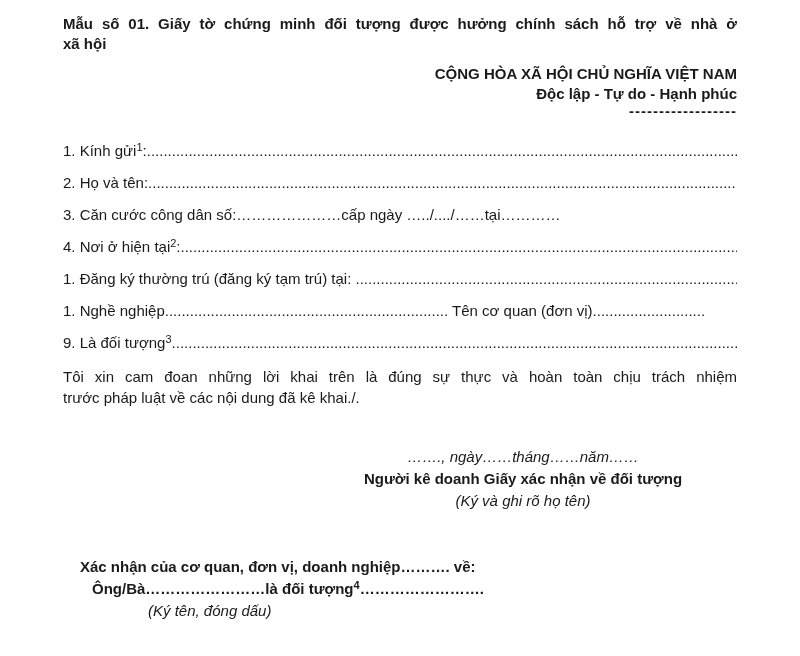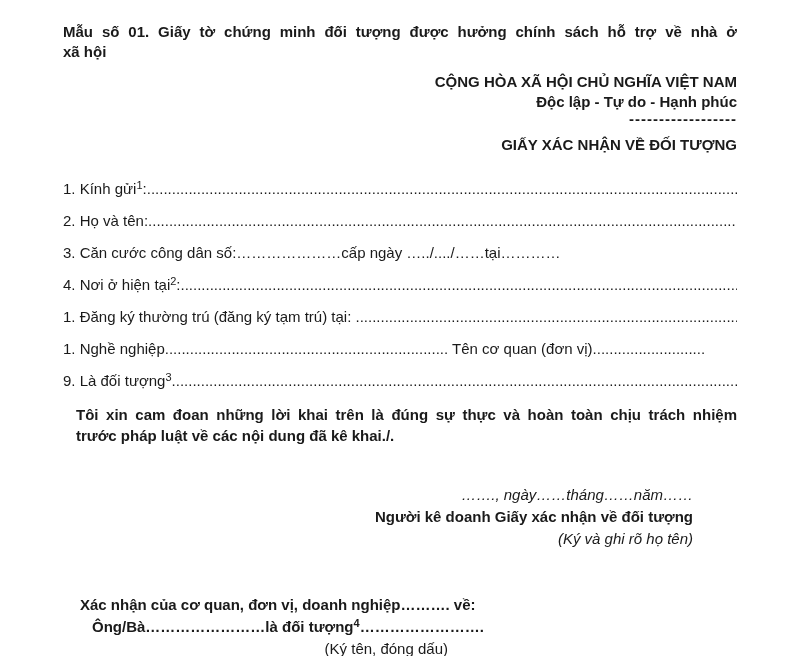--- a/index.html
+++ b/index.html
@@ -1,55 +1,54 @@
 <!DOCTYPE html>
 <html><head>
 <meta charset="utf-8">
 <style>
   html,body{margin:0;padding:0;background:#fff;}
   .page{
     width:800px;height:656px;box-sizing:border-box;
-    padding:22px 63px 0 63px;
+    padding:14px 63px 0 63px;
     background:#fff;color:#1a1a1a;
     font-family:"Liberation Sans","DejaVu Sans",sans-serif;
     font-size:15px;overflow:hidden;
   }
   .jline{display:block;text-align:justify;text-align-last:justify;}
   .bline{display:block;}
   .form-label{font-weight:700;line-height:20px;}
   .nat-header{text-align:right;margin-top:10px;font-weight:700;line-height:20px;}
   .sep{line-height:13px;letter-spacing:1px;font-weight:700;}
   .doc-title{margin-top:9px;line-height:21px;font-weight:700;}
   .fields{margin-top:24px;}
   .field-line{line-height:20px;margin-bottom:12px;white-space:nowrap;overflow:hidden;}
   sup{font-size:11px;line-height:0;position:relative;top:-5px;vertical-align:baseline;}
-  .declaration{margin:13px 0 0 13px;line-height:21px;font-weight:bold;}
-  .signature{margin-top:38px;margin-left:290px;width:340px;text-align:right;line-height:22px;}
+  .declaration{margin:13px 0 0 0;line-height:21px;}
+  .signature{margin-top:38px;margin-left:290px;width:340px;text-align:center;line-height:22px;}
   .italic{font-style:italic;}
   .bold{font-weight:700;}
   .confirmation{margin-top:44px;line-height:22px;font-weight:700;}
   .conf-line1{margin-left:17px;}
   .conf-line2{margin-left:29px;white-space:nowrap;overflow:hidden;}
-  .conf-note{width:300px;margin-left:85px;text-align:right;font-weight:400;}
+  .conf-note{width:300px;margin-left:85px;text-align:left;font-weight:400;font-style:italic;}
 </style>
 </head>
 <body>
 
 <div class="page">
 
   <div class="form-label">
       <span class="jline">Mẫu số 01. Giấy tờ chứng minh đối tượng được hưởng chính sách hỗ trợ về nhà ở</span>
       <span class="bline">xã hội</span>
     </div>
 
   <div class="nat-header">
     <div>CỘNG HÒA XÃ HỘI CHỦ NGHĨA VIỆT NAM</div>
     <div>Độc lập - Tự do - Hạnh phúc</div>
     <div class="sep">------------------</div>
-    <div class="doc-title">GIẤY XÁC NHẬN VỀ ĐỐI TƯỢNG</div>
   </div>
 
   <div class="fields">
     <div class="field-line"><span>1. Kính gửi</span><sup>1</sup><span>:......................................................................................................................................................</span></div>
     <div class="field-line"><span>2. Họ và tên:</span><sup></sup><span>......................................................................................................................................................</span></div>
     <div class="field-line"><span>3. Căn cước công dân số:…………………cấp ngày …../..../……tại…………</span><sup></sup><span></span></div>
     <div class="field-line"><span>4. Nơi ở hiện tại</span><sup>2</sup><span>:......................................................................................................................................................</span></div>
     <div class="field-line"><span>1. Đăng ký thường trú (đăng ký tạm trú) tại: </span><sup></sup><span>......................................................................................................................................................</span></div>
     <div class="field-line"><span>1. Nghề nghiệp.................................................................... Tên cơ quan (đơn vị)...........................</span><sup></sup><span></span></div>
     <div class="field-line"><span>9. Là đối tượng</span><sup>3</sup><span>......................................................................................................................................................</span></div>

